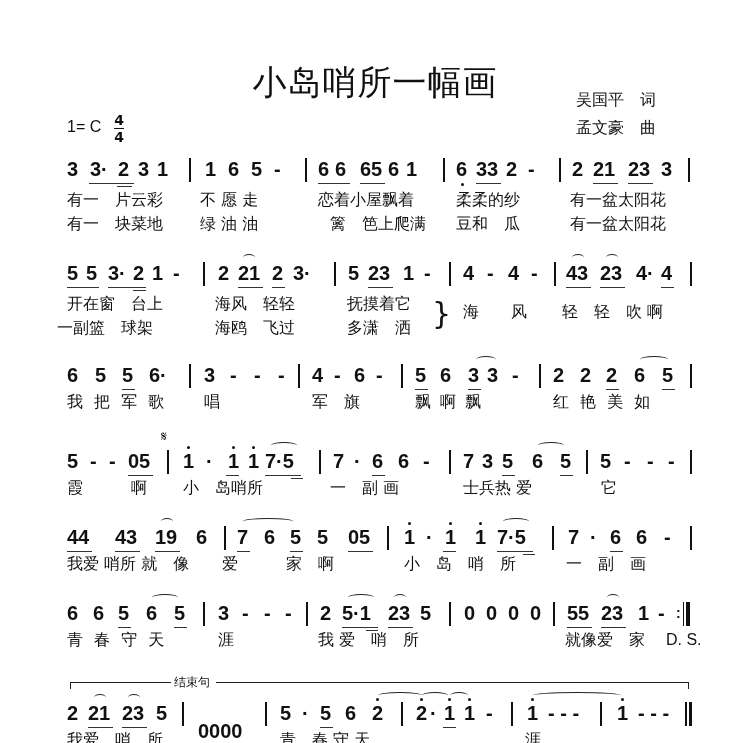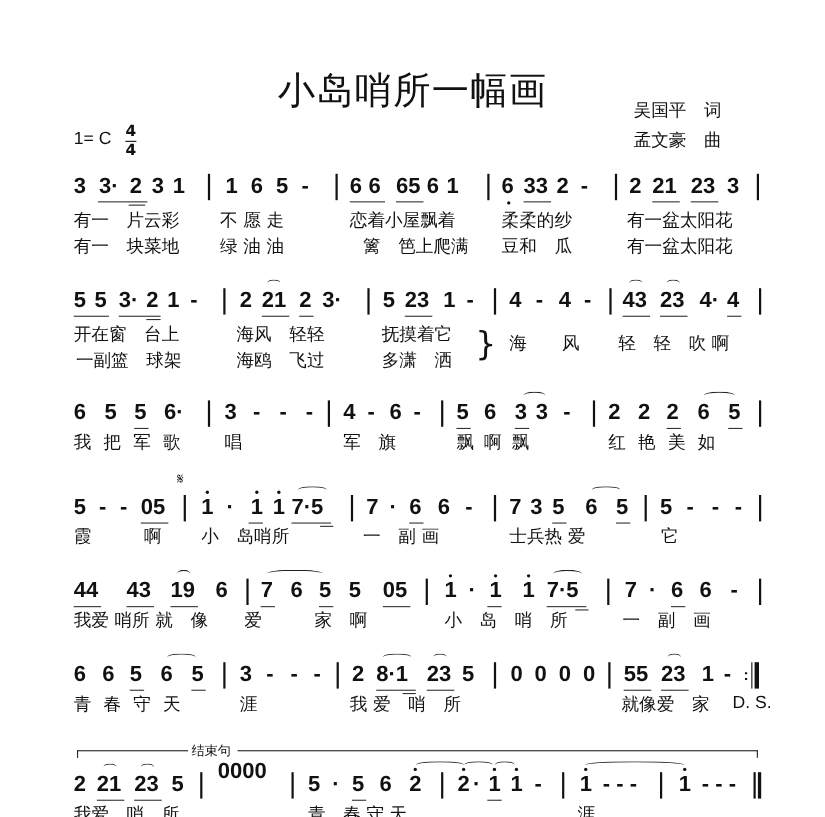--- a/index.html
+++ b/index.html
@@ -117,21 +117,21 @@
   <div class="slur" style="left:606px; top:-8px; width:12px"></div>
   <div class="ul" style="left:600px; width:25px; top:25px"></div>
   <span class="note" style="left:636px">4·</span>
   <span class="note" style="left:661px">4</span>
   <div class="ul" style="left:661px; width:13px; top:25px"></div>
   <div class="bar-line" style="left:690px; top:0"></div>
 
   <span class="lyric" style="left:67px; top:32px">开在窗　台上</span>
   <span class="lyric" style="left:215px; top:32px">海风　轻轻</span>
   <span class="lyric" style="left:347px; top:32px">抚摸着它</span>
-  <span class="lyric" style="left:69px; top:56px">一副篮　球架</span>
+  <span class="lyric" style="left:57px; top:56px">一副篮　球架</span>
   <span class="lyric" style="left:215px; top:56px">海鸥　飞过</span>
   <span class="lyric" style="left:347px; top:56px">多潇　洒</span>
   <span class="lyric" style="left:432px; top:34px; font-size:30px; line-height:36px">}</span>
   <span class="lyric" style="left:463px; top:40px">海　　风</span>
   <span class="lyric" style="left:562px; top:40px">轻　轻　吹 啊</span>
 </div>
 
 <div class="line" style="top:364px">
   <span class="note" style="left:67px">6</span>
   <span class="note" style="left:95px">5</span>
@@ -281,21 +281,21 @@
   <div class="slur" style="left:152px; top:-8px; width:26px"></div>
   <span class="note" style="left:174px">5</span>
   <div class="ul" style="left:174px; width:13px; top:25px"></div>
   <div class="bar-line" style="left:203px; top:0"></div>
   <span class="note" style="left:218px">3</span>
   <span class="note" style="left:242px">-</span>
   <span class="note" style="left:264px">-</span>
   <span class="note" style="left:285px">-</span>
   <div class="bar-line" style="left:306px; top:0"></div>
   <span class="note" style="left:320px">2</span>
-  <span class="note" style="left:342px">8·1</span>
+  <span class="note" style="left:342px">5·1</span>
   <div class="slur" style="left:348px; top:-8px; width:26px"></div>
   <div class="ul" style="left:342px; width:36px; top:25px"></div>
   <div class="ul" style="left:366px; width:12px; top:28px"></div>
   <span class="note" style="left:388px">23</span>
   <div class="slur" style="left:394px; top:-8px; width:12px"></div>
   <div class="ul" style="left:388px; width:25px; top:25px"></div>
   <span class="note" style="left:420px">5</span>
   <div class="bar-line" style="left:449px; top:0"></div>
   <span class="note" style="left:464px">0</span>
   <span class="note" style="left:486px">0</span>
@@ -327,21 +327,21 @@
 
   <span class="note" style="left:67px; top:30px">2</span>
   <span class="note" style="left:88px; top:30px">21</span>
   <div class="slur" style="left:94px; top:22px; width:12px"></div>
   <div class="ul" style="left:88px; width:25px; top:55px"></div>
   <span class="note" style="left:122px; top:30px">23</span>
   <div class="slur" style="left:128px; top:22px; width:12px"></div>
   <div class="ul" style="left:122px; width:25px; top:55px"></div>
   <span class="note" style="left:156px; top:30px">5</span>
   <div class="bar-line" style="left:182px; top:30px"></div>
-  <span class="note" style="left:198px; top:18px">0000</span>
+  <span class="note" style="left:198px; top:48px">0000</span>
   <div class="bar-line" style="left:265px; top:30px"></div>
   <span class="note" style="left:280px; top:30px">5</span>
   <span class="note" style="left:302px; top:30px">·</span>
   <span class="note" style="left:320px; top:30px">5</span>
   <div class="ul" style="left:320px; width:13px; top:55px"></div>
   <span class="note" style="left:345px; top:30px">6</span>
   <span class="note" style="left:372px; top:30px">2</span>
   <div class="dotabove" style="left:376px; top:26px"></div>
   <div class="slur" style="left:378px; top:20px; width:44px"></div>
   <div class="bar-line" style="left:401px; top:30px"></div>

